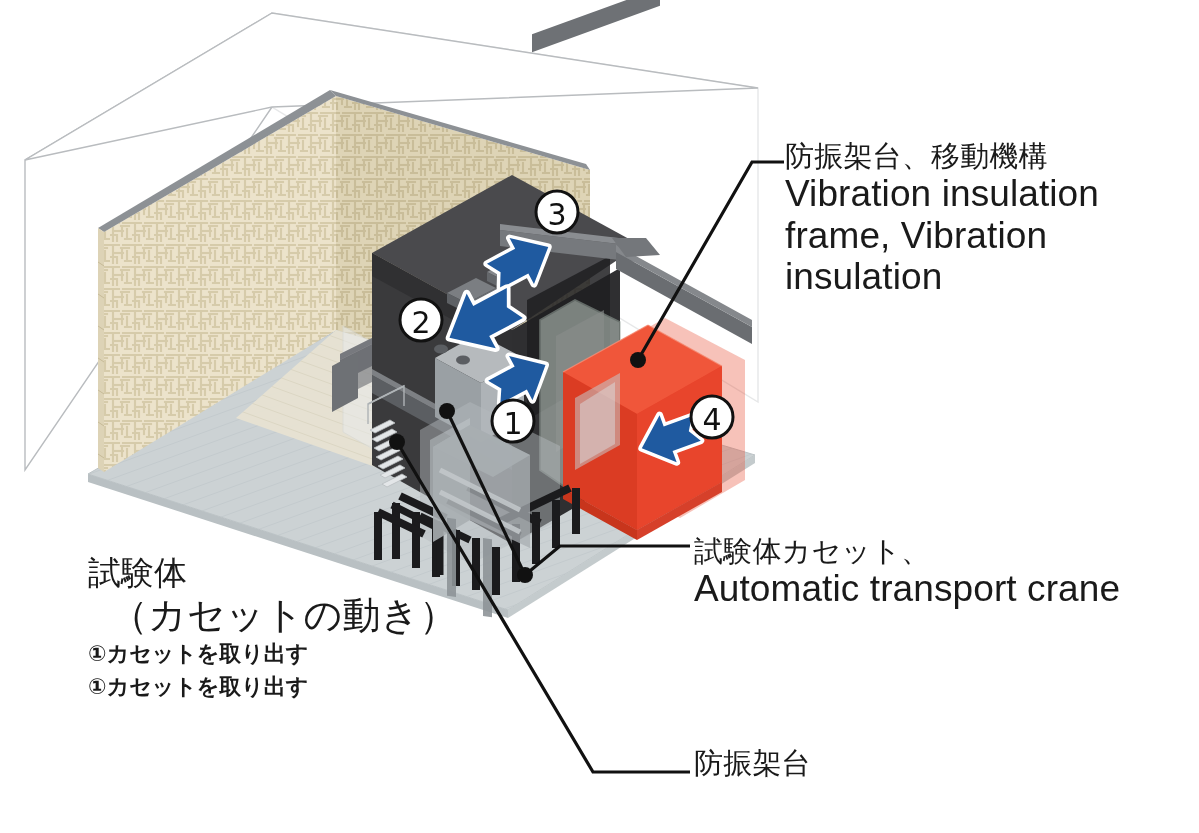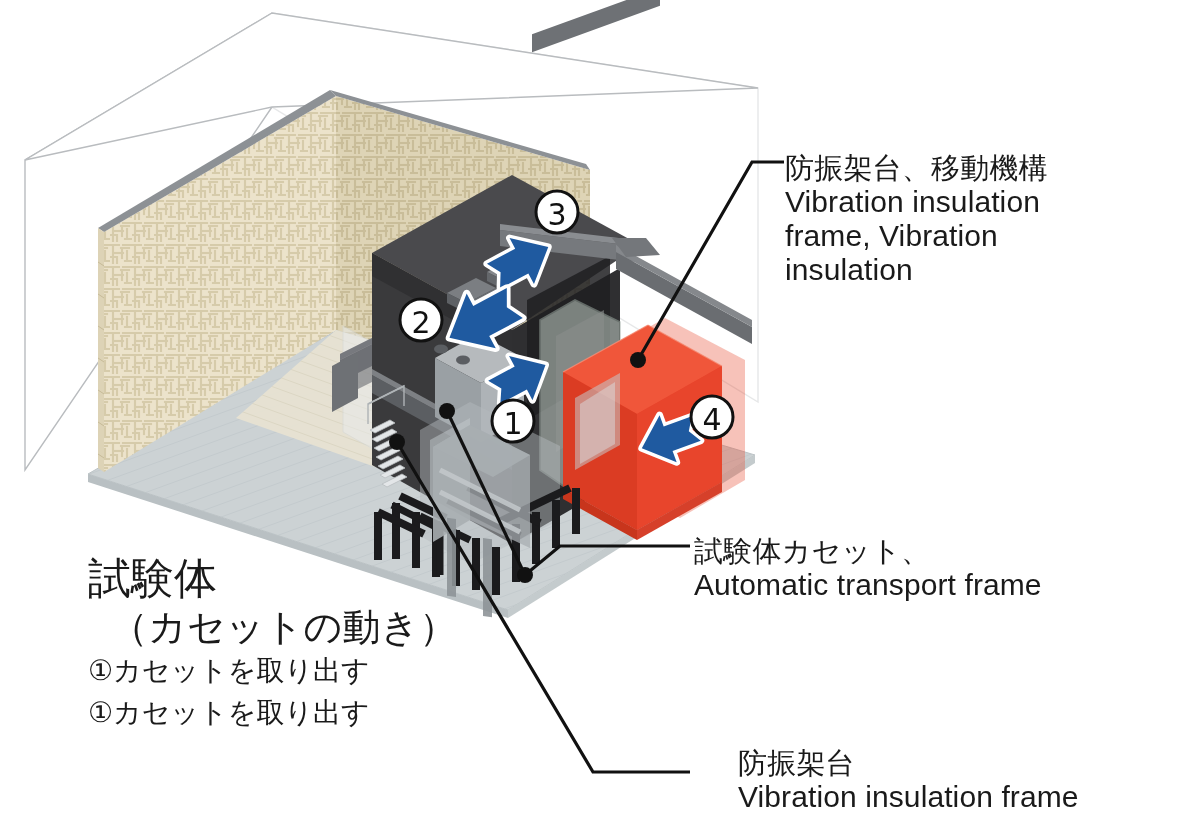--- a/index.html
+++ b/index.html
@@ -6,30 +6,30 @@
   body{
     width:1199px;height:833px;position:relative;overflow:hidden;
     font-family:"Liberation Sans","DejaVu Sans",sans-serif;
     color:#1a1a1a;
   }
   #stage{position:absolute;left:0;top:0;width:1199px;height:833px;}
   svg.scene{position:absolute;left:0;top:0;width:1199px;height:833px;}
 
   .label-block{position:absolute;line-height:1.13;color:#1a1a1a;}
   .lbl-jp{font-size:29px;letter-spacing:0.2px;white-space:nowrap;}
-  .lbl-en{font-size:30px;letter-spacing:0.1px;white-space:nowrap;}
-
-  #label-vib-move{left:785px;top:140px;margin-top:12px;}
+  .lbl-en{font-size:37px;letter-spacing:0.1px;white-space:nowrap;}
+
+  #label-vib-move{left:785px;top:140px;}
   #label-cassette{left:694px;top:535px;}
-  #label-vib-frame{left:694px;top:747px;margin-left:44px;}
+  #label-vib-frame{left:694px;top:747px;}
 
   #legend{position:absolute;left:88px;top:553px;}
-  #legend .legend-title1{font-size:43px;line-height:1.2;white-space:nowrap;}
+  #legend .legend-title1{font-size:33px;line-height:1.2;white-space:nowrap;}
   #legend .legend-title2{font-size:38px;line-height:1.2;white-space:nowrap;padding-left:22px;}
-  #legend .legend-item{font-size:28px;line-height:1.48;white-space:nowrap;}
+  #legend .legend-item{font-size:22px;line-height:1.48;white-space:nowrap;font-weight:bold;}
 </style>
 </head>
 <body>
 
 <div id="stage">
 
   <svg class="scene" viewBox="0 0 1199 833">
     <defs>
 
       <pattern id="weave" width="22" height="22" patternUnits="userSpaceOnUse" patternTransform="rotate(0)">
@@ -310,26 +310,25 @@
 
   <div class="label-block" id="label-vib-move">
     <div class="lbl-jp">防振架台、移動機構</div>
     <div class="lbl-en">Vibration insulation</div>
     <div class="lbl-en">frame, Vibration</div>
     <div class="lbl-en">insulation</div>
   </div>
 
   <div class="label-block" id="label-cassette">
     <div class="lbl-jp">試験体カセット、</div>
-    <div class="lbl-en">Automatic transport frame</div>
+    <div class="lbl-en">Automatic transport crane</div>
   </div>
 
   <div class="label-block" id="label-vib-frame">
     <div class="lbl-jp">防振架台</div>
-    <div class="lbl-en">Vibration insulation frame</div>
   </div>
 
   <div id="legend">
     <div class="legend-title1">試験体</div>
     <div class="legend-title2">（カセットの動き）</div>
     <div class="legend-item">①カセットを取り出す</div>
     <div class="legend-item">①カセットを取り出す</div>
   </div>
 
 </div>

